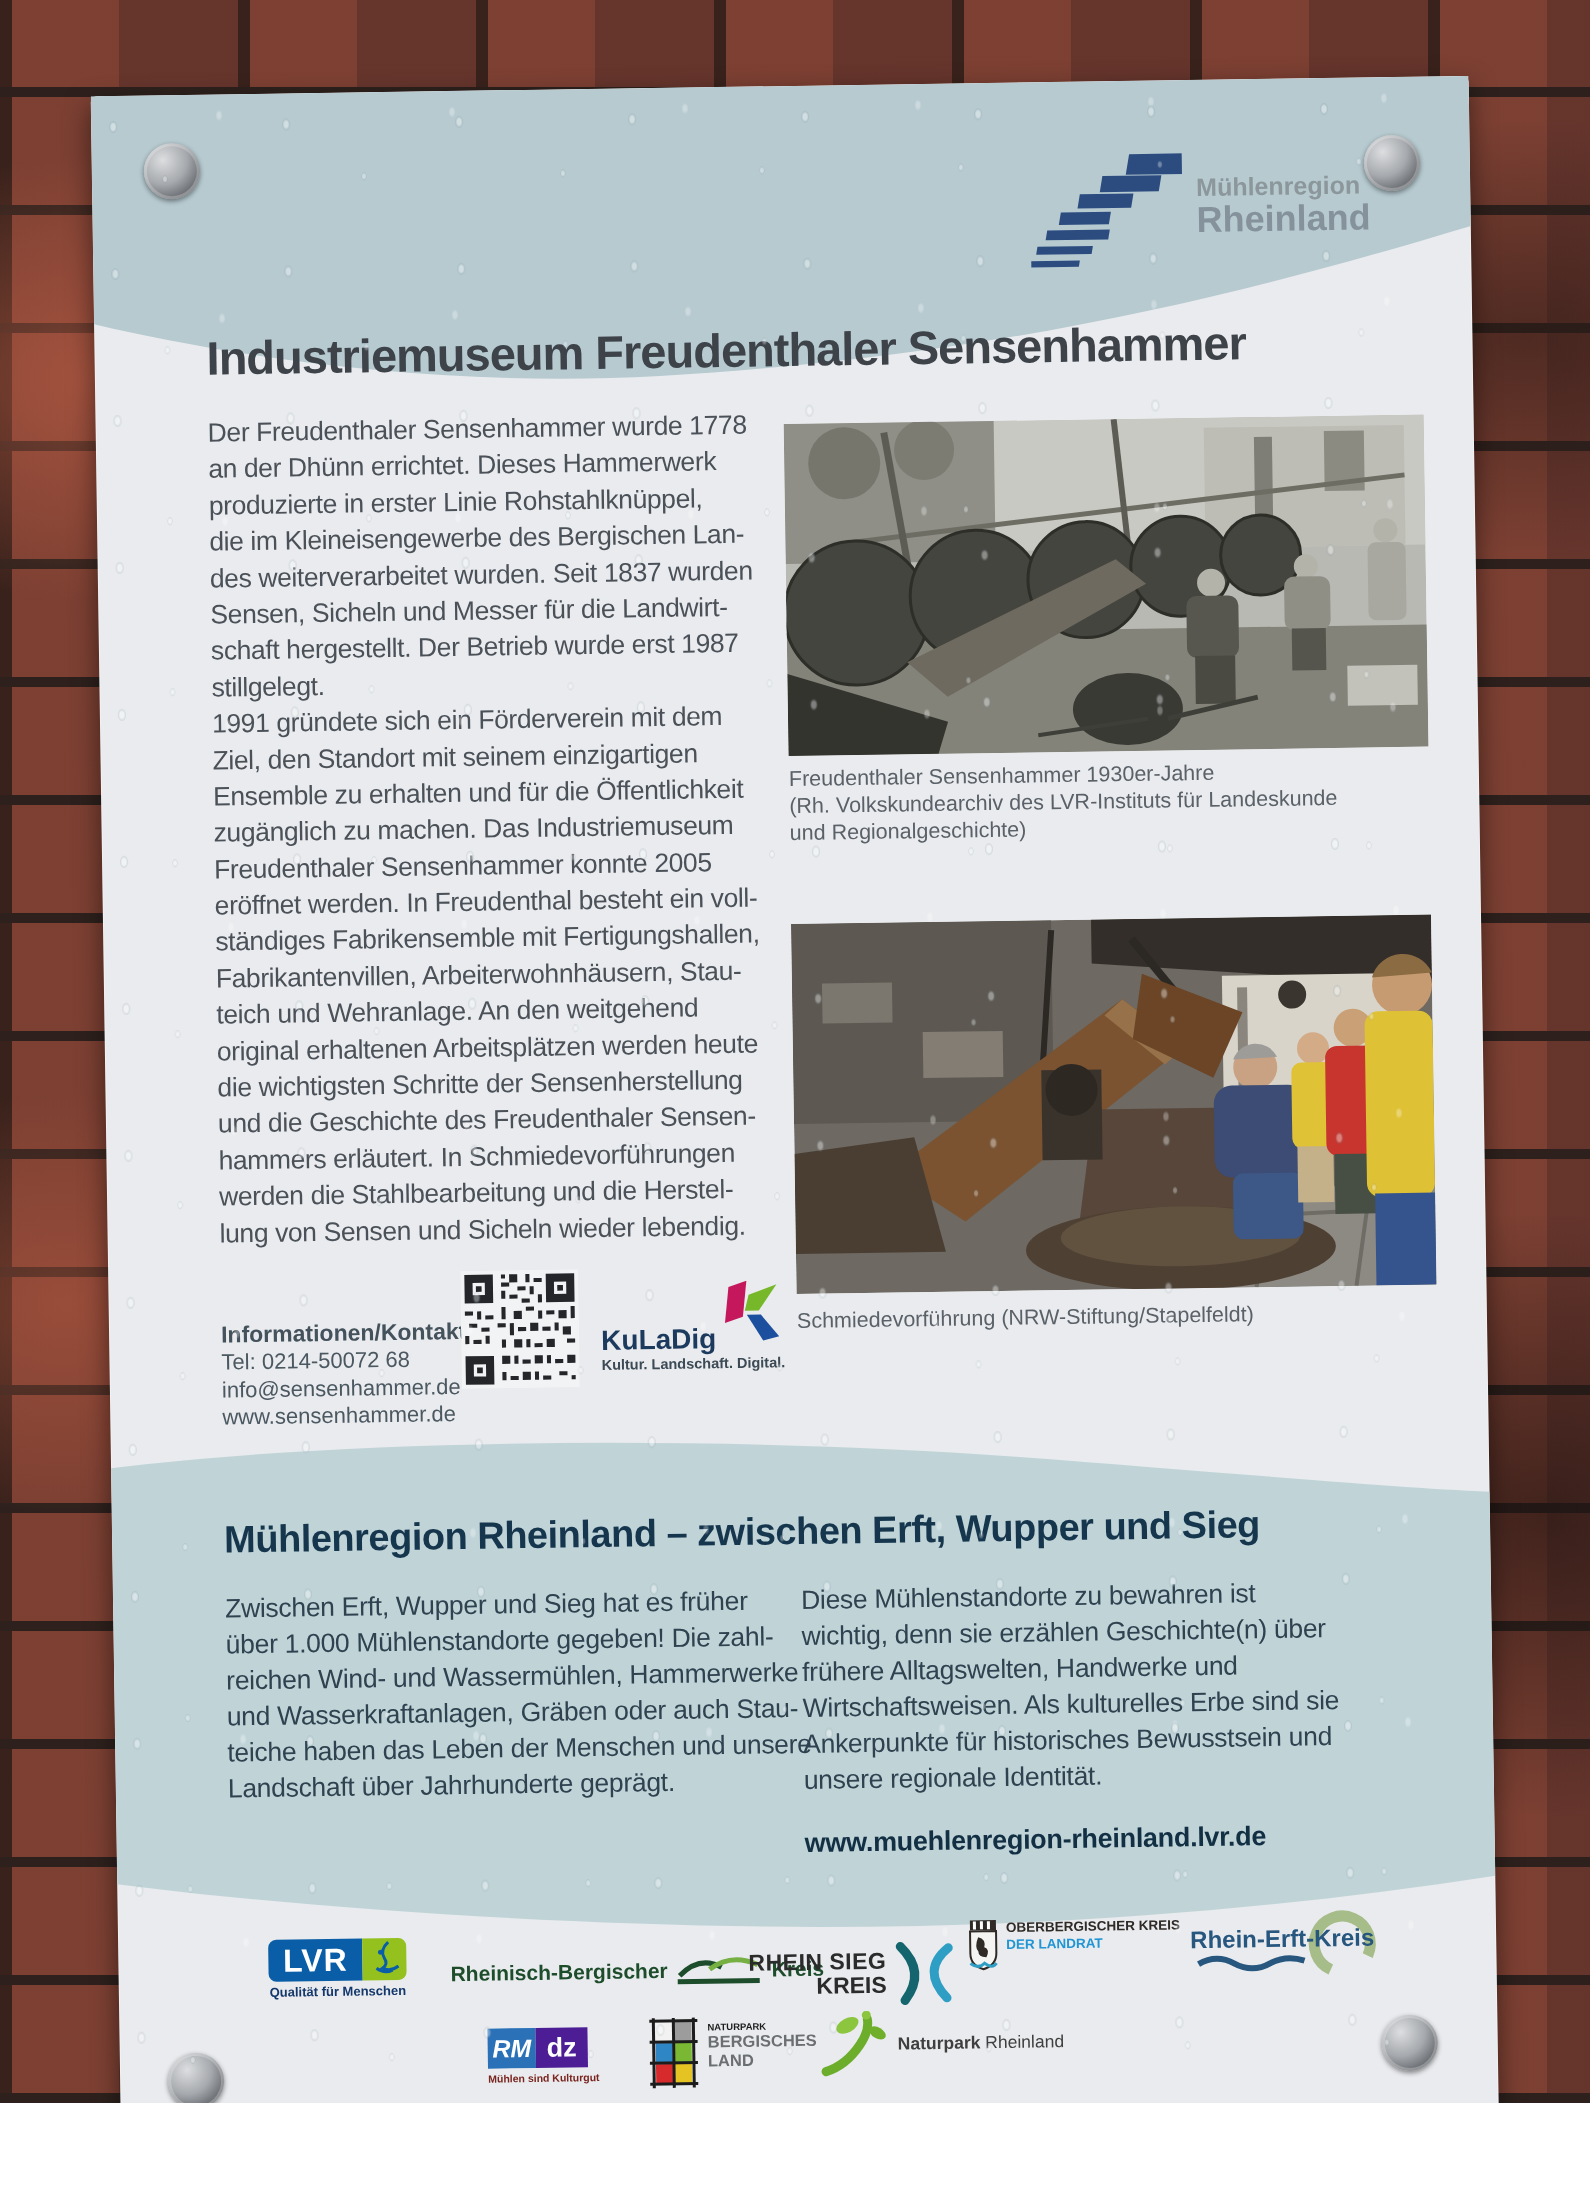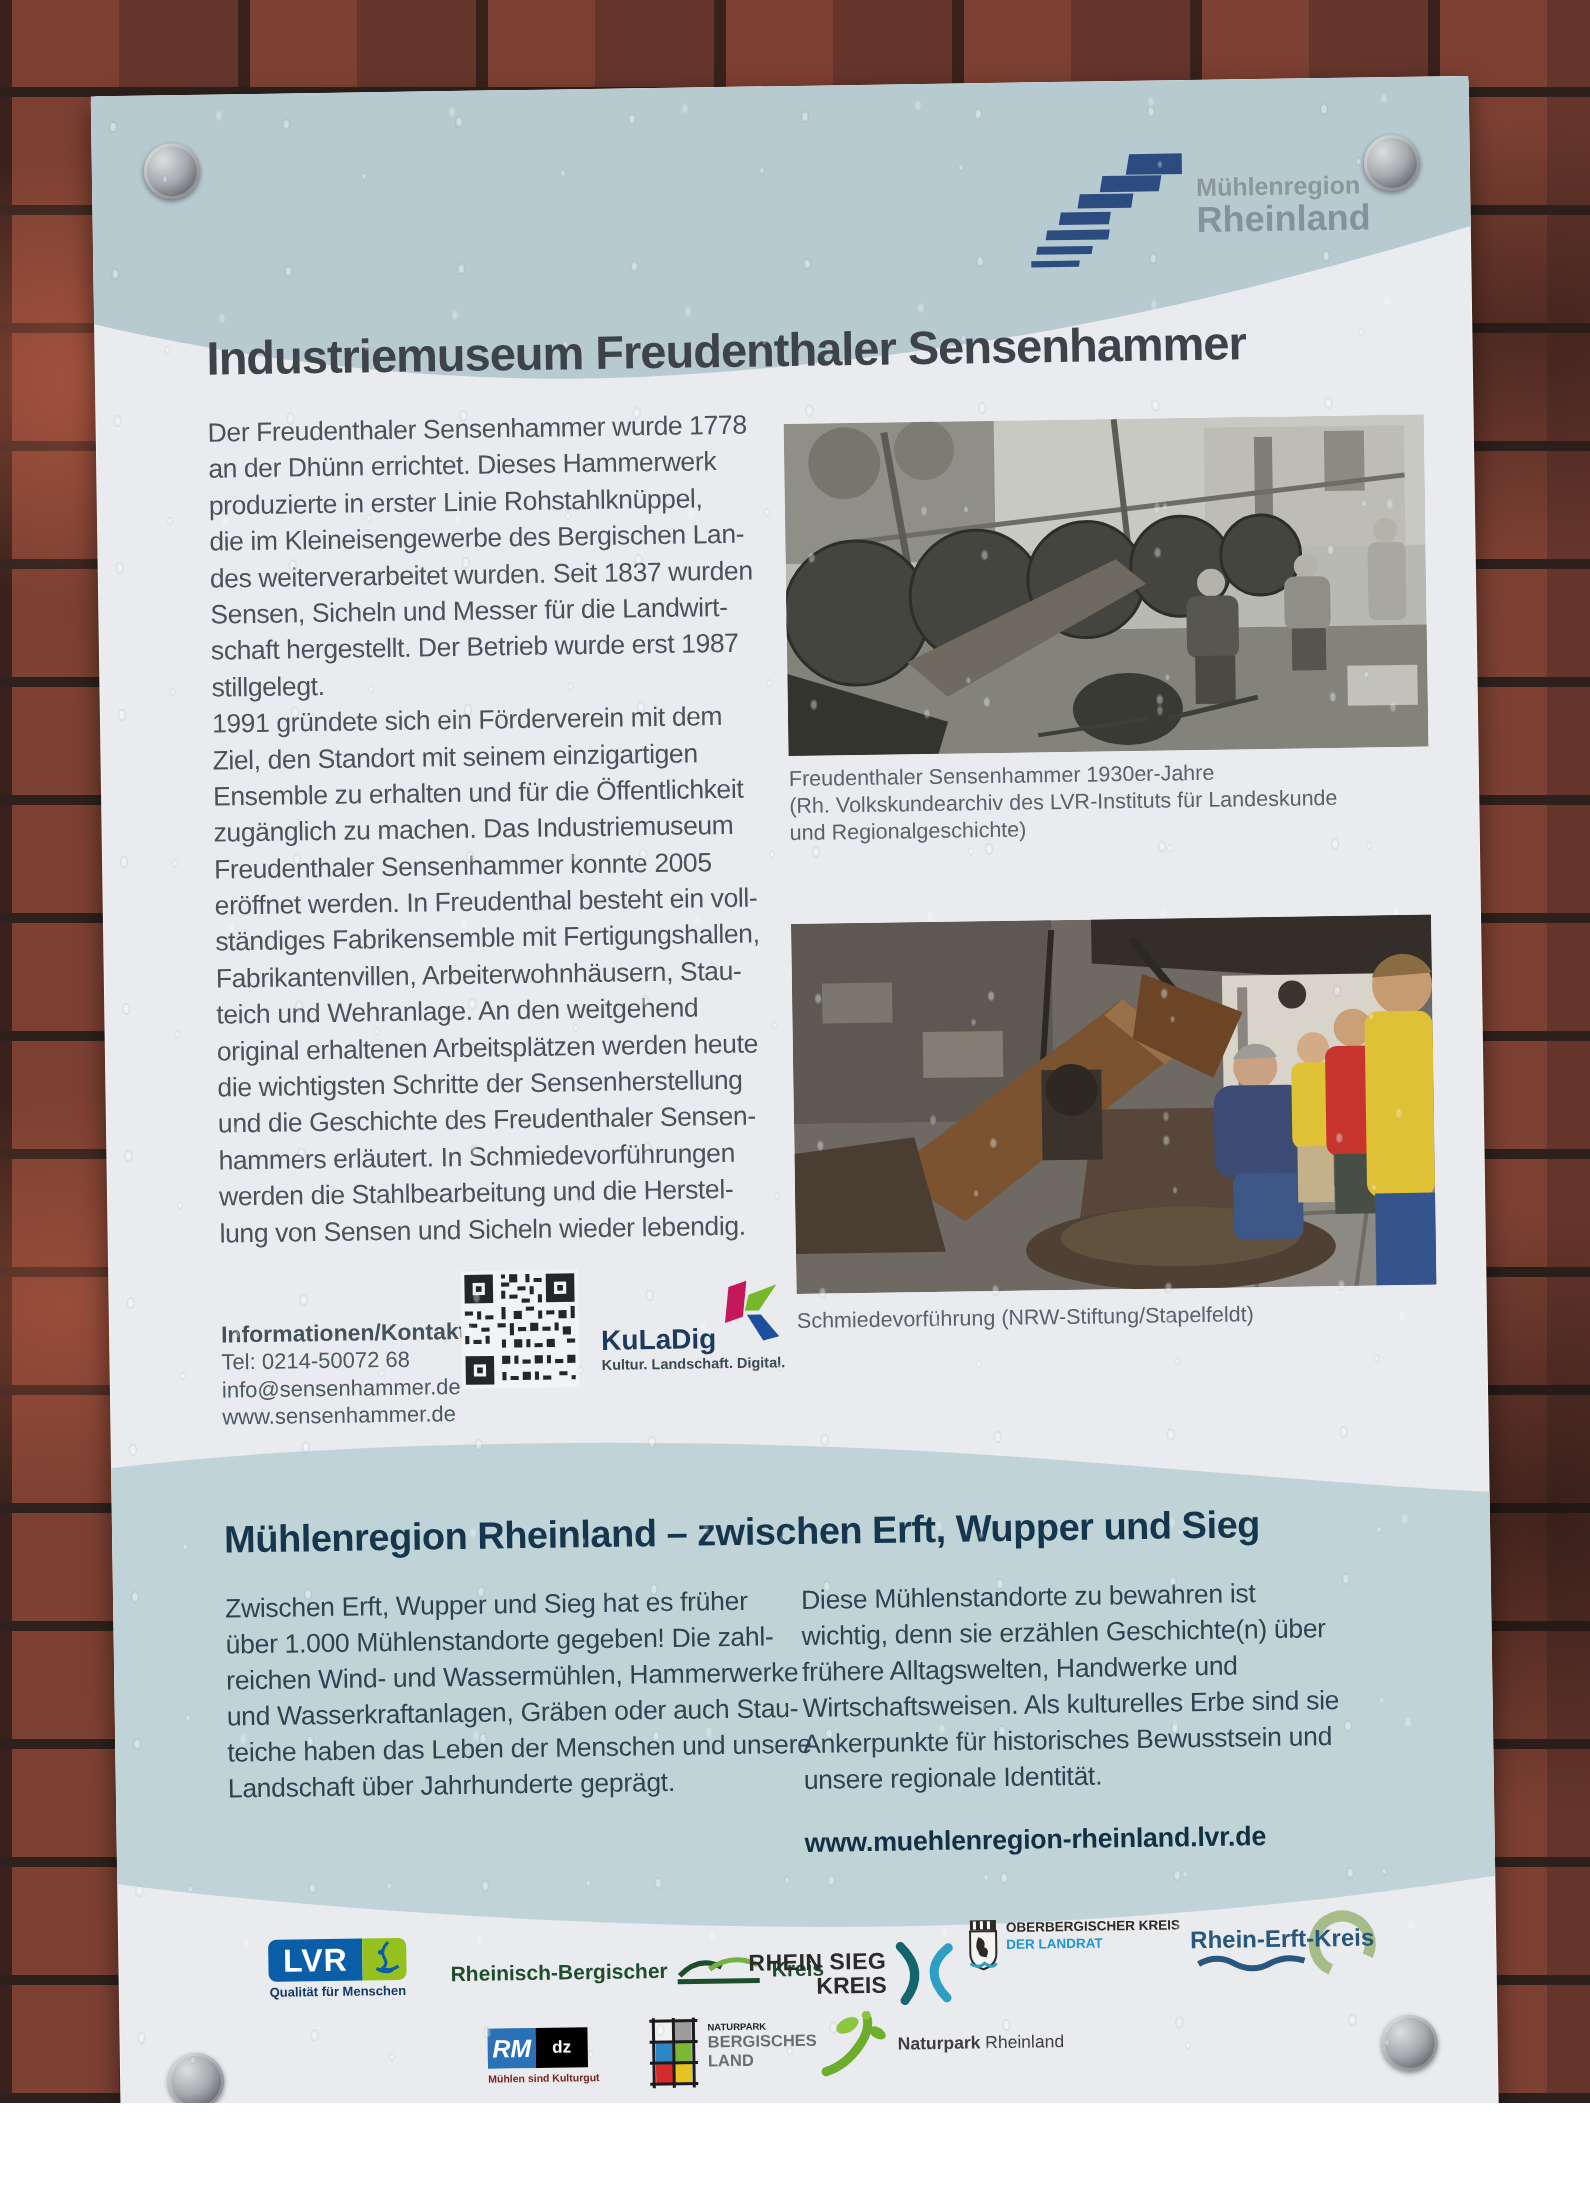--- a/index.html
+++ b/index.html
@@ -56,21 +56,21 @@
   .rsk .r1{font-size:23px;letter-spacing:.5px;}
   .rsk .r2{font-size:23px;}
   .obk{display:flex;align-items:flex-start;gap:8px;}
   .obk .c1{font-size:13.5px;font-weight:bold;color:#2f2a26;line-height:17px;}
   .obk .c2{font-size:13.5px;font-weight:bold;color:#2196d4;line-height:17px;}
   .rek{position:relative;width:210px;height:80px;}
   .rek .txt{position:absolute;left:0;top:18px;font-size:24px;font-weight:bold;color:#27567e;}
   .rmdz{text-align:center;}
   .rmdz .boxes{display:flex;}
   .rmdz .rm{width:48px;height:40px;background:#2a71b8;color:#fff;font-size:25px;font-weight:bold;font-style:italic;display:flex;align-items:center;justify-content:center;}
-  .rmdz .dz{width:52px;height:40px;background:#000000;color:#fff;font-size:17px;font-weight:bold;display:flex;align-items:center;justify-content:center;}
+  .rmdz .dz{width:52px;height:40px;background:#4c1d95;color:#fff;font-size:27px;font-weight:bold;display:flex;align-items:center;justify-content:center;}
   .rmdz .tag{font-size:10.5px;font-weight:bold;color:#7a241e;margin-top:4px;}
   .nbl{display:flex;gap:8px;align-items:flex-start;}
   .nbl .t1{font-size:9.5px;font-weight:bold;color:#1c1c1c;line-height:11px;}
   .nbl .t2{font-size:16.5px;font-weight:bold;color:#6b6f72;line-height:19px;}
   .nrh{display:flex;align-items:center;gap:8px;}
   .nrh .txt{font-size:17.5px;color:#3f3f3f;}
   .nrh .b{font-weight:bold;}
 </style>
 </head>
 <body>

